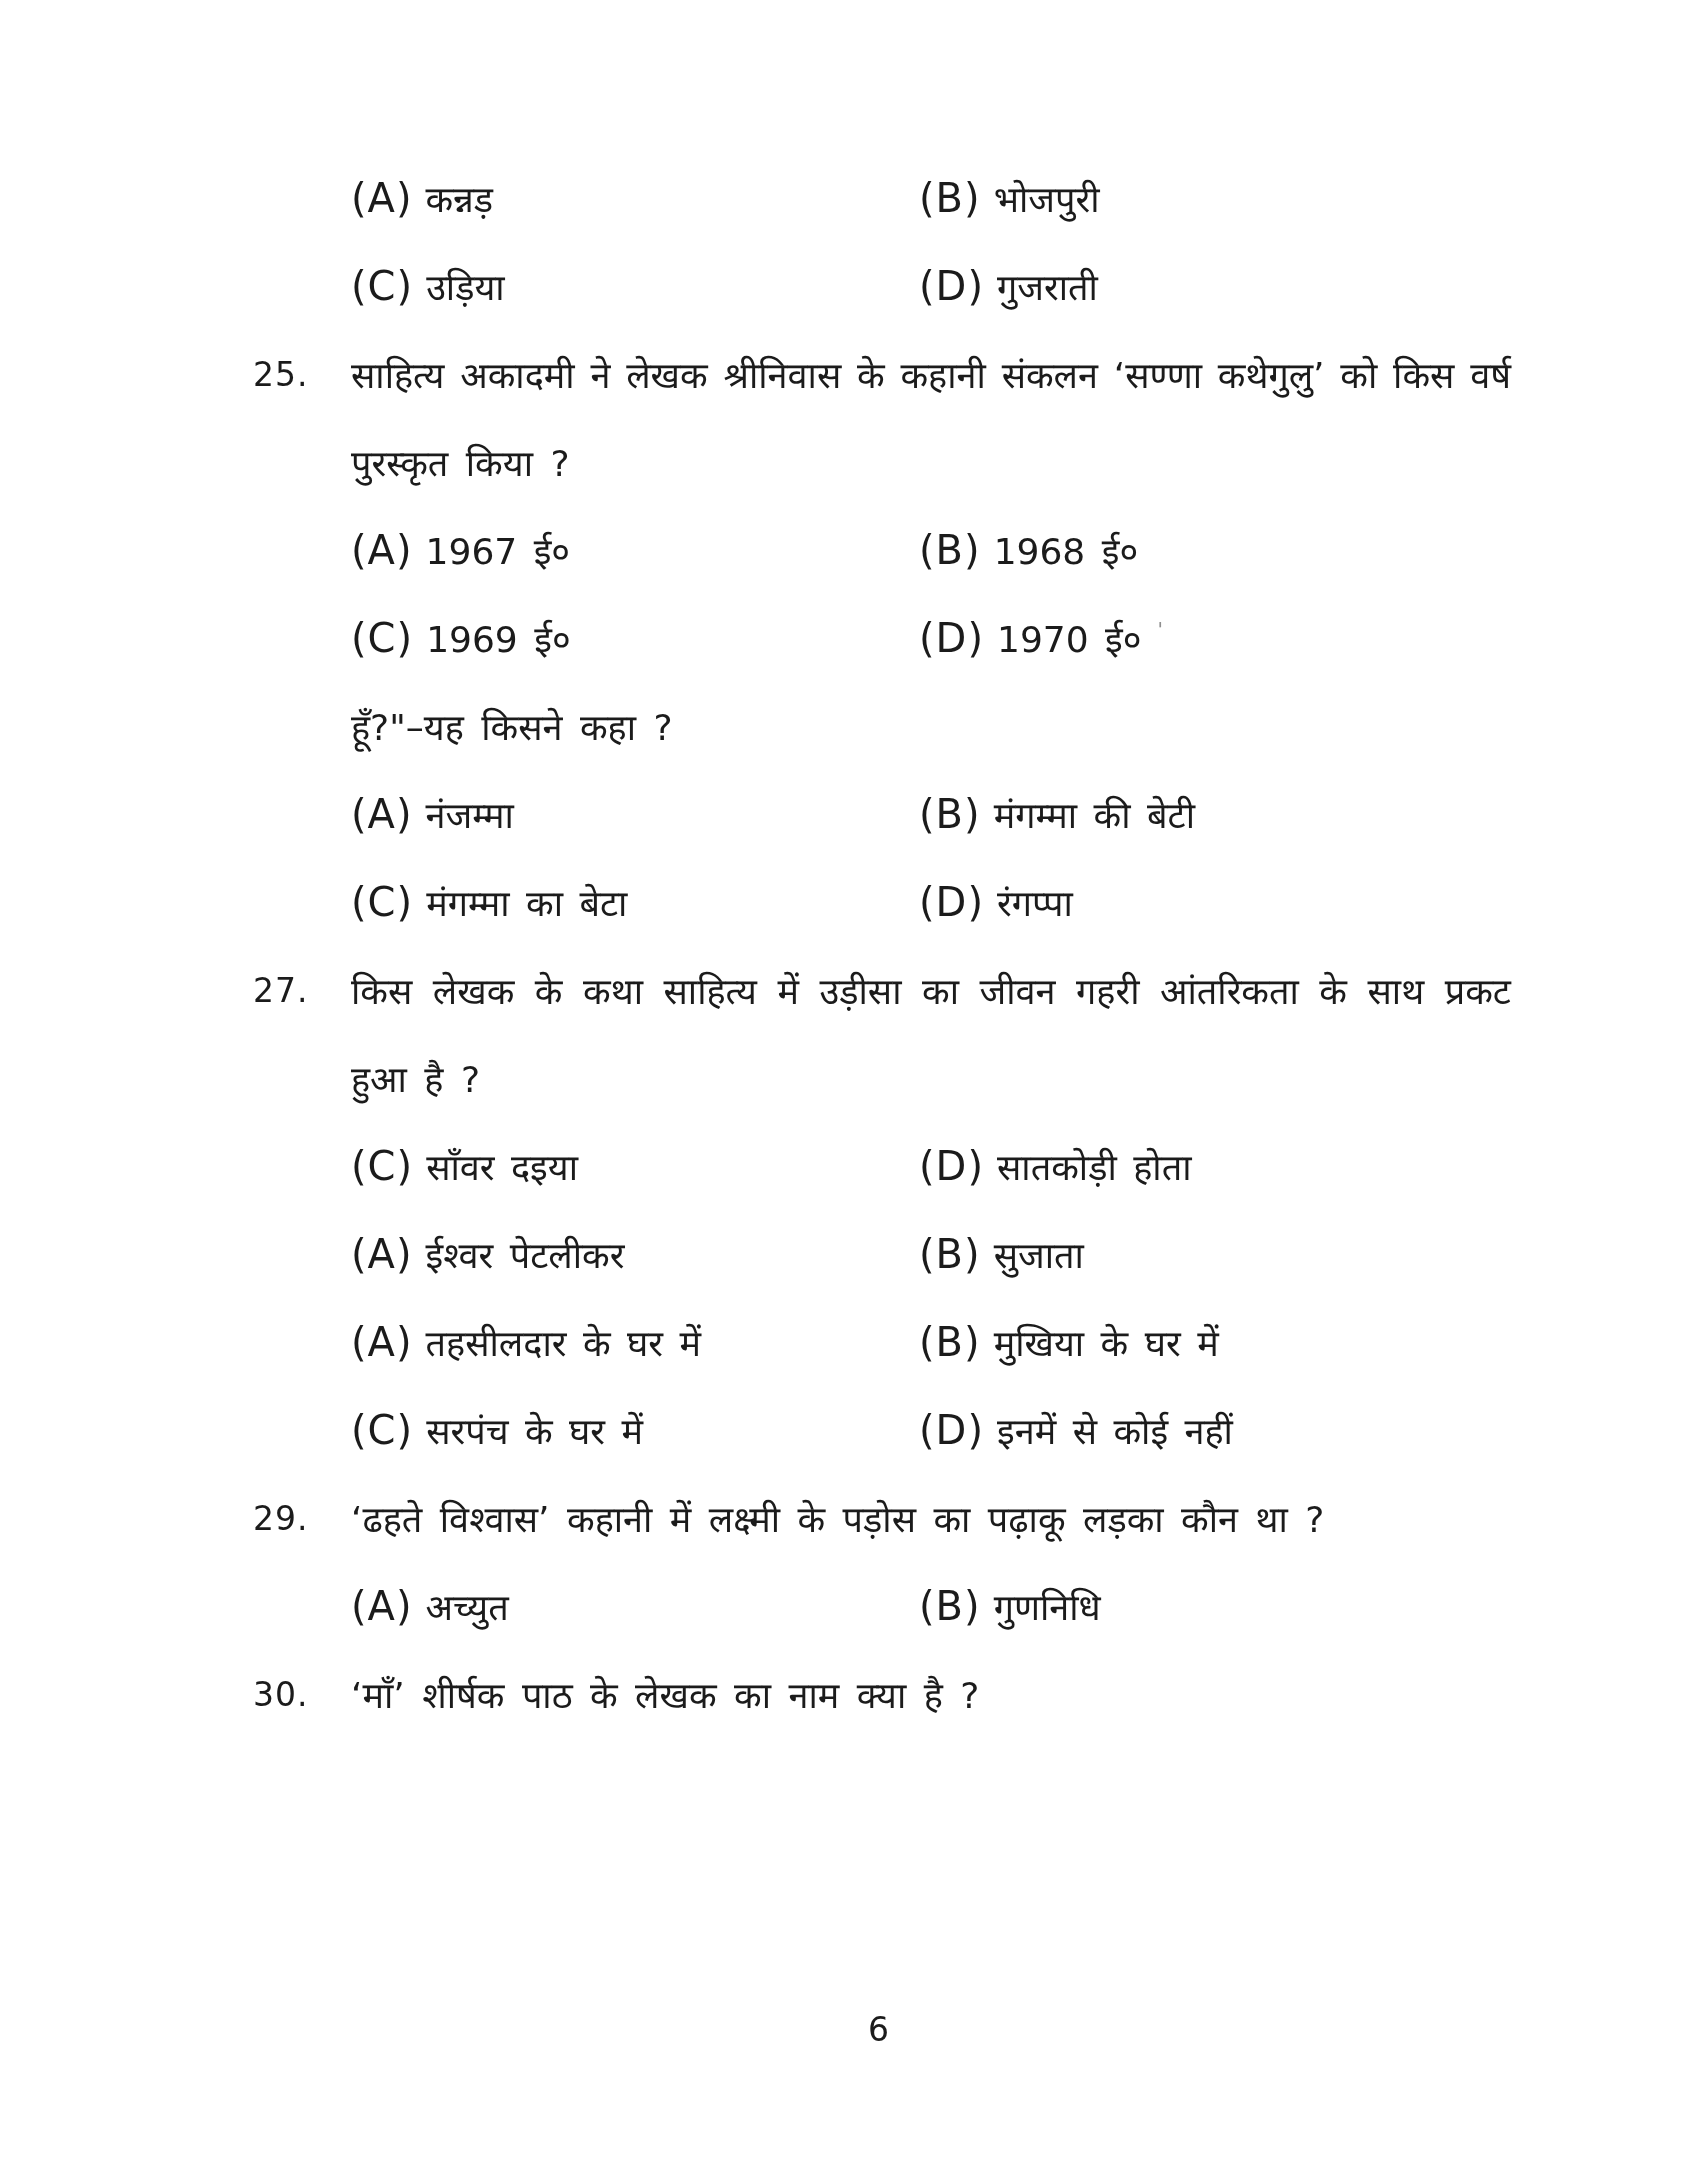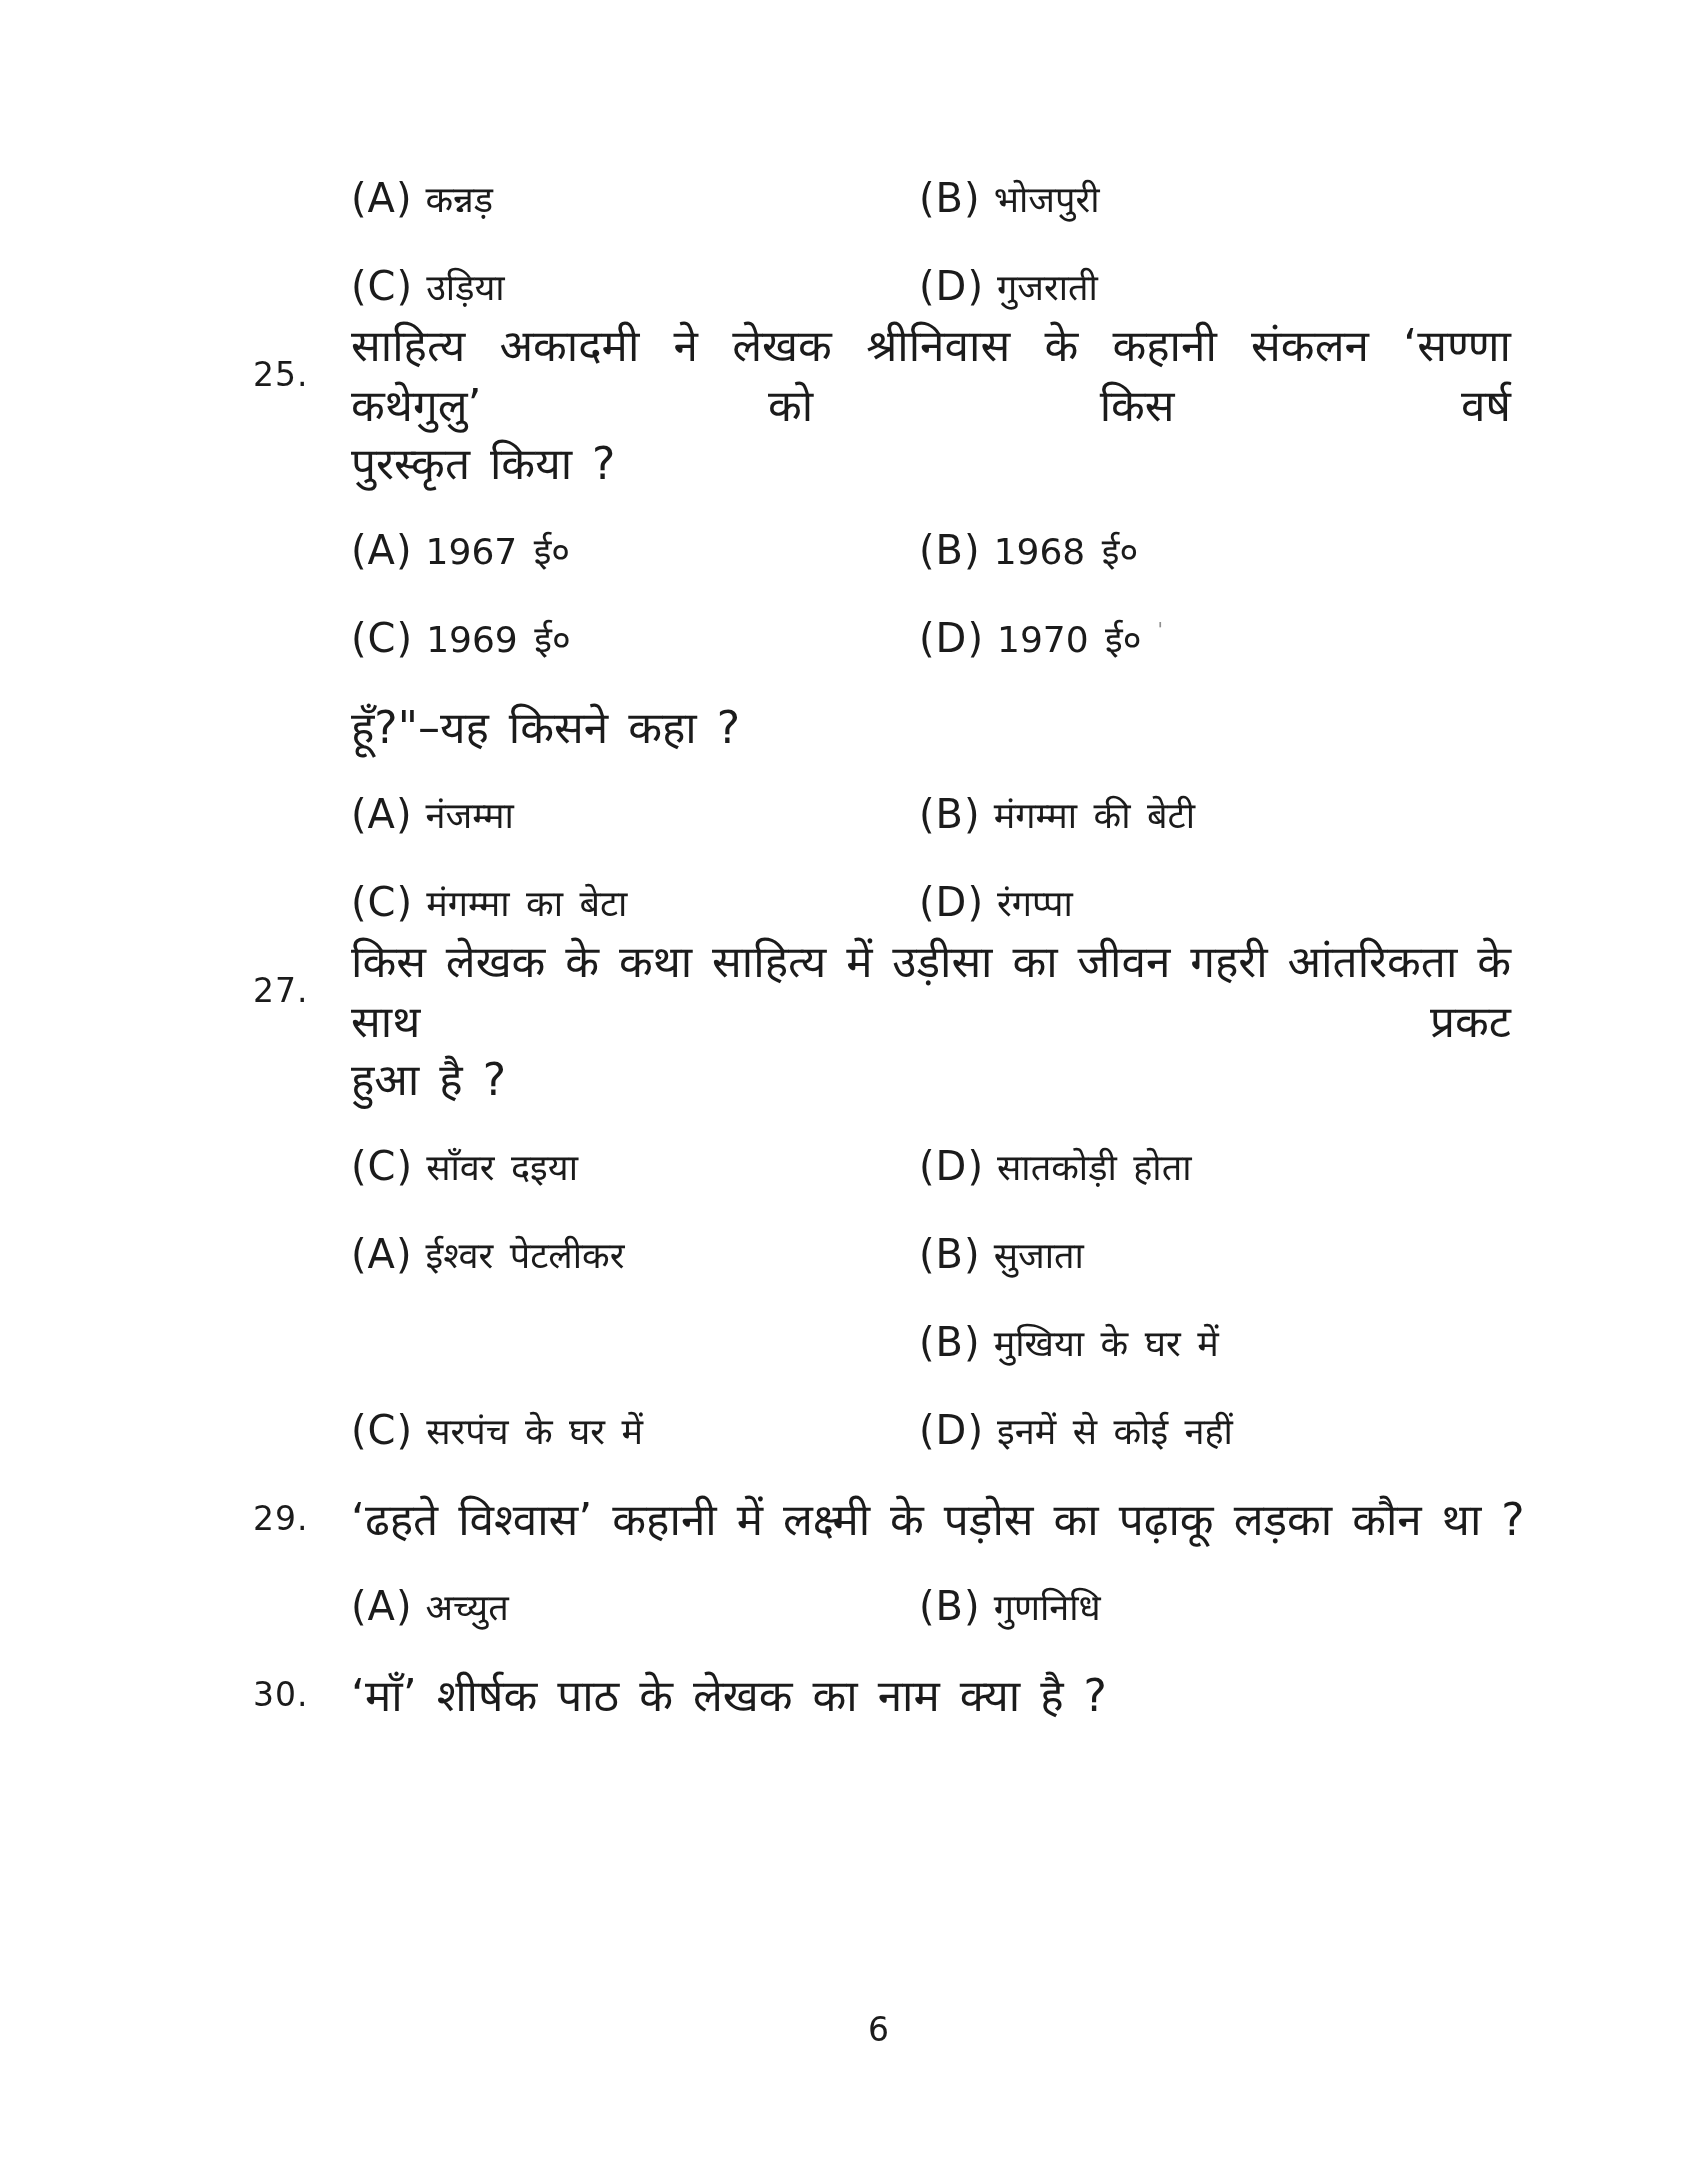--- a/index.html
+++ b/index.html
@@ -13,21 +13,21 @@
     margin:0 auto;
   }
   .content{position:absolute;top:154px;left:0;width:1683px;}
   .row{position:relative;height:88px;}
   .qnum{
     position:absolute;left:253px;top:50%;transform:translateY(-50%);
     font-size:33px;letter-spacing:1px;
   }
   .qtext{
     position:absolute;left:351px;top:50%;transform:translateY(-50%);
-    font-size:44px;word-spacing:6px;white-space:nowrap;
+    font-size:36px;word-spacing:6px;white-space:nowrap;
   }
   .qtext.just{
     width:1160px;white-space:normal;word-spacing:2px;
     text-align:justify;text-align-last:justify;
   }
   .opt{
     position:absolute;top:50%;transform:translateY(-50%);
     font-size:36px;word-spacing:5px;white-space:nowrap;
   }
   .optA{left:351px;}
@@ -87,20 +87,21 @@
       </div>
       <div class="row">
         <span class="opt optA"><span class="letter">(C)</span><span class="otext">साँवर दइया</span></span>
         <span class="opt optB"><span class="letter">(D)</span><span class="otext">सातकोड़ी होता</span></span>
       </div>
       <div class="row">
         <span class="opt optA"><span class="letter">(A)</span><span class="otext">ईश्वर पेटलीकर</span></span>
         <span class="opt optB"><span class="letter">(B)</span><span class="otext">सुजाता</span></span>
       </div>
       <div class="row">
+        <span class="opt optA"><span class="letter">(A)</span><span class="otext">तहसीलदार के घर में</span></span>
         <span class="opt optB"><span class="letter">(B)</span><span class="otext">मुखिया के घर में</span></span>
       </div>
       <div class="row">
         <span class="opt optA"><span class="letter">(C)</span><span class="otext">सरपंच के घर में</span></span>
         <span class="opt optB"><span class="letter">(D)</span><span class="otext">इनमें से कोई नहीं</span></span>
       </div>
       <div class="row">
         <span class="qnum">29.</span>
         <div class="qtext">‘ढहते विश्वास’ कहानी में लक्ष्मी के पड़ोस का पढ़ाकू लड़का कौन था ?</div>
       </div>

